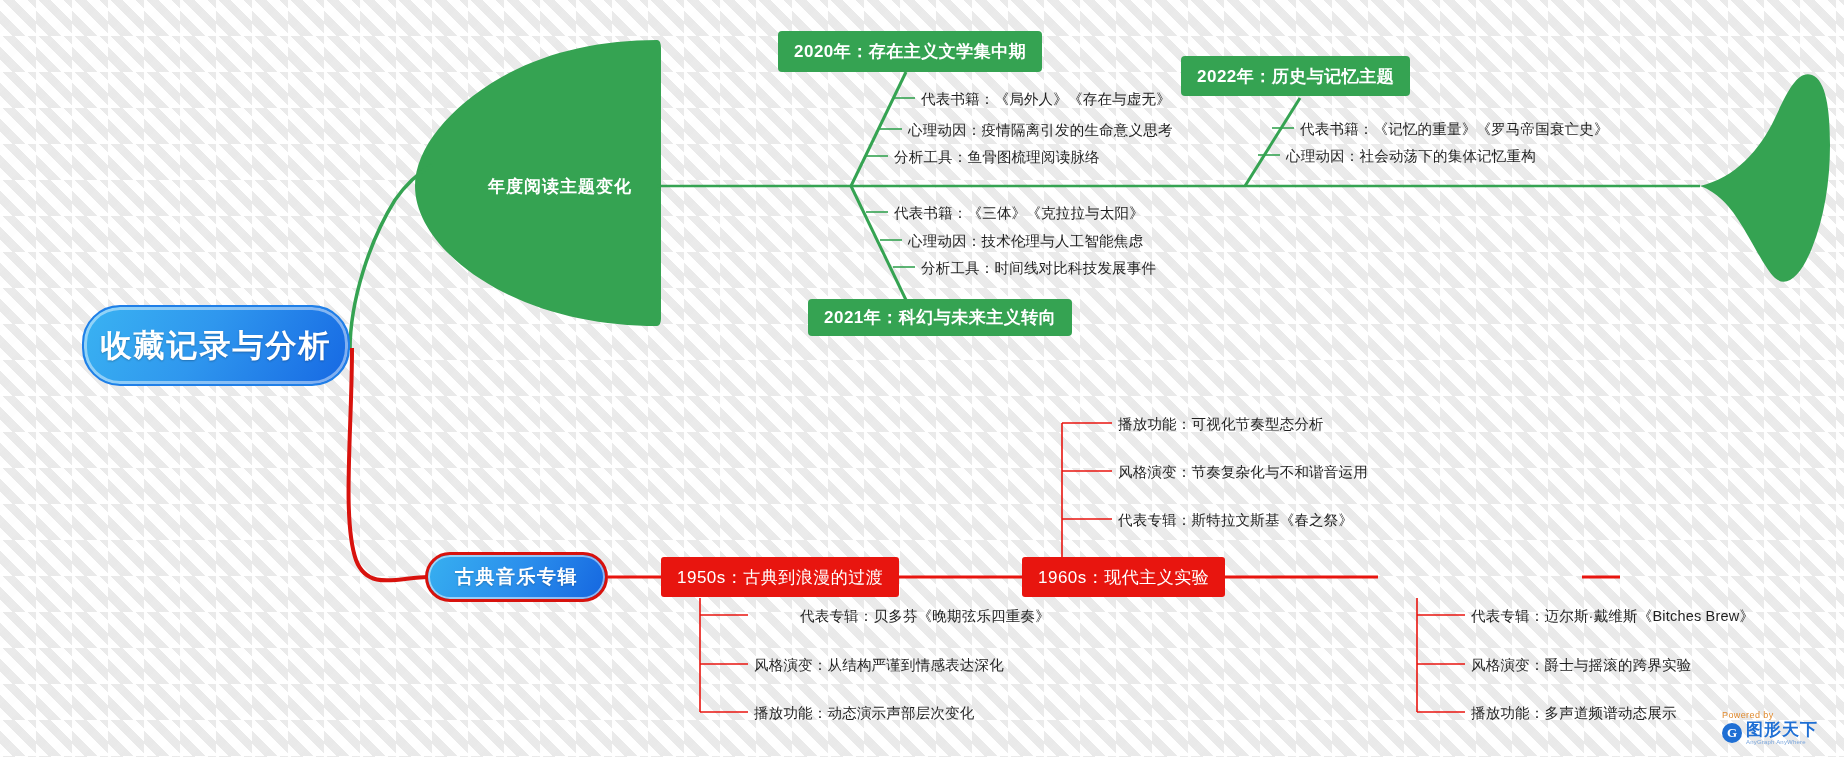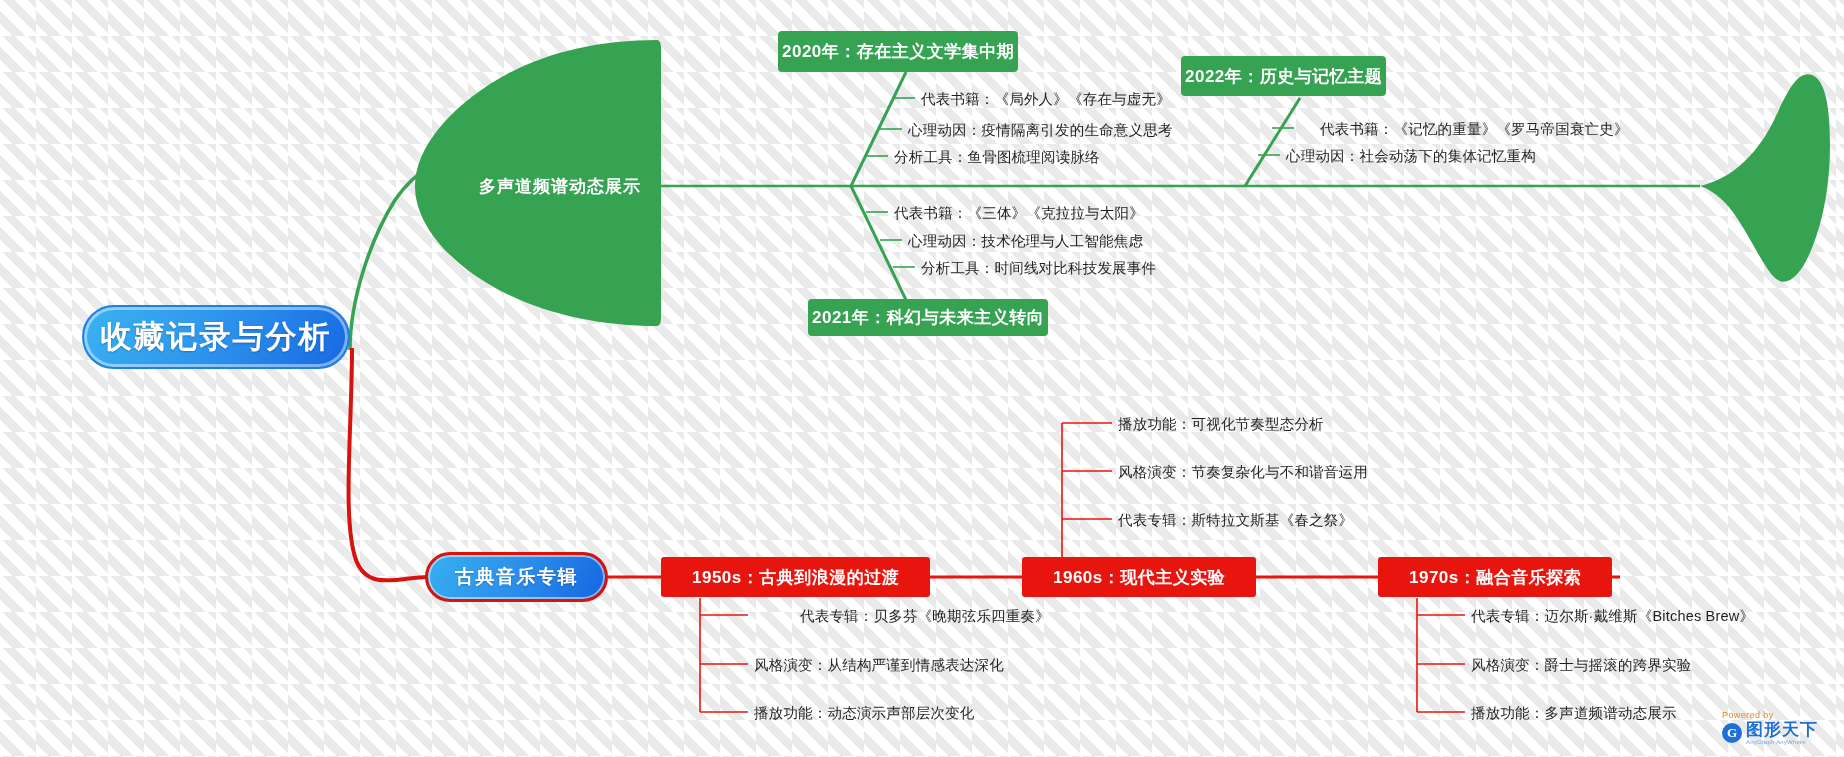--- a/index.html
+++ b/index.html
@@ -60,31 +60,31 @@
     letter-spacing: 1px;
   }
   
   .topic-green {
     background: #35a352;
     border-radius: 4px;
     color: #ffffff;
     font-size: 17px;
     font-weight: bold;
     letter-spacing: 0.5px;
-    padding: 0 4px;
+    padding: 0 16px;
   }
   
   .topic-red {
     background: #e8150f;
     border-radius: 3px;
     color: #ffffff;
     font-size: 17px;
-    font-weight: bold;
+    font-weight: normal;
     letter-spacing: 0.5px;
-    padding: 0 31px;
+    padding: 0 16px;
   }
   
   .pill-music {
     border-radius: 26px;
     background: linear-gradient(120deg, #37b0f0 0%, #2b8fec 50%, #1566e0 100%);
     border: 3px solid #d8120d;
     box-shadow: inset 0 0 0 2px rgba(255,255,255,0.5);
     color: #ffffff;
     font-size: 19px;
     font-weight: bold;
@@ -197,26 +197,26 @@
     <line x1="1062" y1="423" x2="1112" y2="423" stroke="#e8150f" stroke-width="1.6"></line>
     <line x1="1062" y1="471" x2="1112" y2="471" stroke="#e8150f" stroke-width="1.6"></line>
     <line x1="1062" y1="519" x2="1112" y2="519" stroke="#e8150f" stroke-width="1.6"></line>
 
     <line x1="1417" y1="598" x2="1417" y2="712" stroke="#e8150f" stroke-width="1.6"></line>
     <line x1="1417" y1="615" x2="1465" y2="615" stroke="#e8150f" stroke-width="1.6"></line>
     <line x1="1417" y1="664" x2="1465" y2="664" stroke="#e8150f" stroke-width="1.6"></line>
     <line x1="1417" y1="712" x2="1465" y2="712" stroke="#e8150f" stroke-width="1.6"></line>
   </svg>
 
-  <div class="node root-node" style="left:82px; top:305px; width:268px; height:64px;">
+  <div class="node root-node" style="left:82px; top:305px; width:268px; height:81px;">
     <span>收藏记录与分析</span>
   </div>
 
   <div class="node head-label" style="left:455px; top:170px; width:210px; height:32px;">
-    <span>多声道频谱动态展示</span>
+    <span>年度阅读主题变化</span>
   </div>
 
   <div class="node topic-green" style="left:778px; top:31px; height:41px;">
     <span>2020年：存在主义文学集中期</span>
   </div>
 
   <div class="node topic-green" style="left:808px; top:299px; height:37px;">
     <span>2021年：科幻与未来主义转向</span>
   </div>
 
@@ -225,38 +225,35 @@
   </div>
 
   <div class="leaf-text" style="left:921px; top:90px;">代表书籍：《局外人》《存在与虚无》</div>
   <div class="leaf-text" style="left:908px; top:121px;">心理动因：疫情隔离引发的生命意义思考</div>
   <div class="leaf-text" style="left:894px; top:148px;">分析工具：鱼骨图梳理阅读脉络</div>
 
   <div class="leaf-text" style="left:894px; top:204px;">代表书籍：《三体》《克拉拉与太阳》</div>
   <div class="leaf-text" style="left:908px; top:232px;">心理动因：技术伦理与人工智能焦虑</div>
   <div class="leaf-text" style="left:921px; top:259px;font-family:Liberation Mono, monospace;">分析工具：时间线对比科技发展事件</div>
 
-  <div class="leaf-text" style="left:1300px; top:120px;margin-left:20px;">代表书籍：《记忆的重量》《罗马帝国衰亡史》</div>
+  <div class="leaf-text" style="left:1300px; top:120px;">代表书籍：《记忆的重量》《罗马帝国衰亡史》</div>
   <div class="leaf-text" style="left:1286px; top:147px;">心理动因：社会动荡下的集体记忆重构</div>
 
   <div class="node pill-music" style="left:425px; top:552px; width:183px; height:50px;">
     <span>古典音乐专辑</span>
   </div>
 
   <div class="node topic-red" style="left:661px; top:557px; height:40px;">
     <span>1950s：古典到浪漫的过渡</span>
   </div>
 
   <div class="node topic-red" style="left:1022px; top:557px; height:40px;">
     <span>1960s：现代主义实验</span>
   </div>
 
-  <div class="node topic-red" style="left:1378px; top:557px; height:40px;">
-    <span>1970s：融合音乐探索</span>
-  </div>
 
   <div class="leaf-text" style="left:754px; top:607px;margin-left:46px;">代表专辑：贝多芬《晚期弦乐四重奏》</div>
   <div class="leaf-text" style="left:754px; top:656px;">风格演变：从结构严谨到情感表达深化</div>
   <div class="leaf-text" style="left:754px; top:704px;">播放功能：动态演示声部层次变化</div>
 
   <div class="leaf-text" style="left:1118px; top:415px;">播放功能：可视化节奏型态分析</div>
   <div class="leaf-text" style="left:1118px; top:463px;">风格演变：节奏复杂化与不和谐音运用</div>
   <div class="leaf-text" style="left:1118px; top:511px;">代表专辑：斯特拉文斯基《春之祭》</div>
 
   <div class="leaf-text" style="left:1471px; top:607px;">代表专辑：迈尔斯·戴维斯《Bitches Brew》</div>

